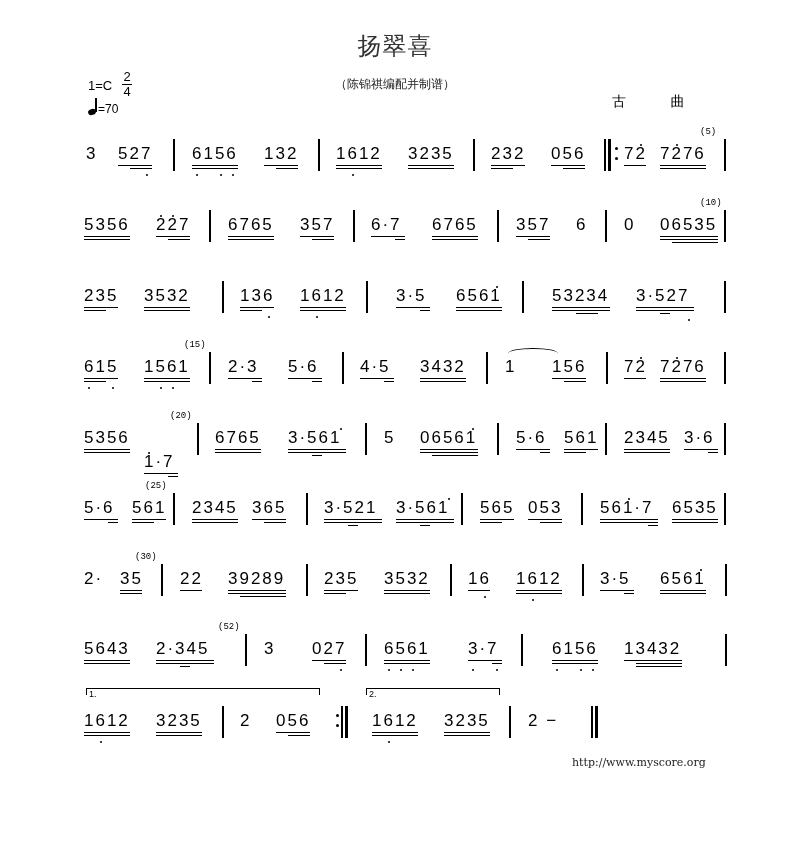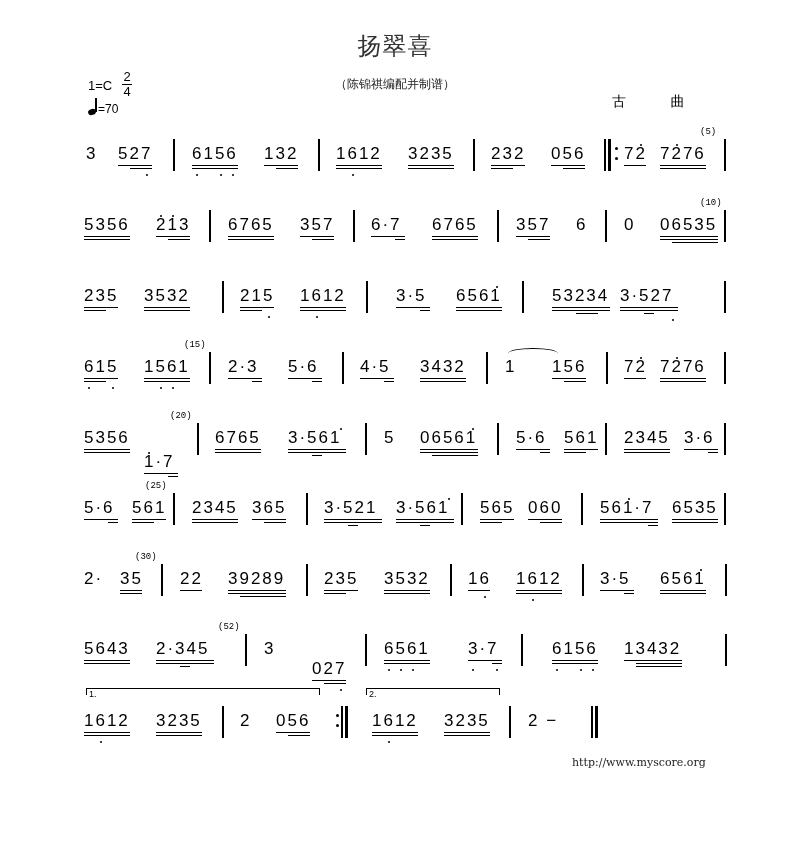--- a/index.html
+++ b/index.html
@@ -114,21 +114,21 @@
       <div class="mnum" style="left: 700px; top: -16px;">(5)</div>
       <div class="bl" style="left: 724px; top: -4px;"></div>
     </div>
     <div class="row" style="top: 214px;">
       <div class="grp" style="left: 84px;">
         <span class="txt">5356</span>
         <div class="u" style="left: 0px; width: 46px; top: 22px;"></div>
         <div class="u" style="left: 0px; width: 46px; top: 25px;"></div>
       </div>
       <div class="grp" style="left: 156px;">
-        <span class="txt">213</span>
+        <span class="txt">227</span>
         <div class="u" style="left: 0px; width: 34px; top: 22px;"></div>
         <div class="u" style="left: 12px; width: 22px; top: 25px;"></div>
         <div class="dot" style="left: 4px; top: 1px;"></div>
         <div class="dot" style="left: 16px; top: 1px;"></div>
       </div>
       <div class="bl" style="left: 209px; top: -4px;"></div>
       <div class="grp" style="left: 228px;">
         <span class="txt">6765</span>
         <div class="u" style="left: 0px; width: 46px; top: 22px;"></div>
         <div class="u" style="left: 0px; width: 46px; top: 25px;"></div>
@@ -177,21 +177,21 @@
         <div class="u" style="left: 0px; width: 34px; top: 22px;"></div>
         <div class="u" style="left: 0px; width: 22px; top: 25px;"></div>
       </div>
       <div class="grp" style="left: 144px;">
         <span class="txt">3532</span>
         <div class="u" style="left: 0px; width: 46px; top: 22px;"></div>
         <div class="u" style="left: 0px; width: 46px; top: 25px;"></div>
       </div>
       <div class="bl" style="left: 222px; top: -4px;"></div>
       <div class="grp" style="left: 240px;">
-        <span class="txt">215</span>
+        <span class="txt">136</span>
         <div class="u" style="left: 0px; width: 34px; top: 22px;"></div>
         <div class="u" style="left: 0px; width: 22px; top: 25px;"></div>
         <div class="dot" style="left: 28px; top: 31px;"></div>
       </div>
       <div class="grp" style="left: 300px;">
         <span class="txt">1612</span>
         <div class="u" style="left: 0px; width: 46px; top: 22px;"></div>
         <div class="u" style="left: 0px; width: 46px; top: 25px;"></div>
         <div class="dot" style="left: 16px; top: 31px;"></div>
       </div>
@@ -207,21 +207,21 @@
         <div class="u" style="left: 0px; width: 46px; top: 25px;"></div>
         <div class="dot" style="left: 40px; top: 1px;"></div>
       </div>
       <div class="bl" style="left: 522px; top: -4px;"></div>
       <div class="grp" style="left: 552px;">
         <span class="txt">53234</span>
         <div class="u" style="left: 0px; width: 58px; top: 22px;"></div>
         <div class="u" style="left: 0px; width: 58px; top: 25px;"></div>
         <div class="u" style="left: 24px; width: 22px; top: 28px;"></div>
       </div>
-      <div class="grp" style="left: 620px;">
+      <div class="grp" style="left: 636px;">
         <span class="txt">3·527</span>
         <div class="u" style="left: 0px; width: 58px; top: 22px;"></div>
         <div class="u" style="left: 0px; width: 58px; top: 25px;"></div>
         <div class="u" style="left: 24px; width: 10px; top: 28px;"></div>
         <div class="dot" style="left: 52px; top: 34px;"></div>
       </div>
       <div class="bl" style="left: 724px; top: -4px;"></div>
     </div>
     <div class="row" style="top: 356px;">
       <div class="grp" style="left: 84px;">
@@ -383,21 +383,21 @@
         <div class="u" style="left: 24px; width: 10px; top: 28px;"></div>
         <div class="dot" style="left: 52px; top: 1px;"></div>
       </div>
       <div class="bl" style="left: 461px; top: -4px;"></div>
       <div class="grp" style="left: 480px;">
         <span class="txt">565</span>
         <div class="u" style="left: 0px; width: 34px; top: 22px;"></div>
         <div class="u" style="left: 0px; width: 22px; top: 25px;"></div>
       </div>
       <div class="grp" style="left: 528px;">
-        <span class="txt">060</span>
+        <span class="txt">053</span>
         <div class="u" style="left: 0px; width: 34px; top: 22px;"></div>
         <div class="u" style="left: 12px; width: 22px; top: 25px;"></div>
       </div>
       <div class="bl" style="left: 581px; top: -4px;"></div>
       <div class="grp" style="left: 600px;">
         <span class="txt">561·7</span>
         <div class="u" style="left: 0px; width: 58px; top: 22px;"></div>
         <div class="u" style="left: 0px; width: 58px; top: 25px;"></div>
         <div class="u" style="left: 48px; width: 10px; top: 28px;"></div>
         <div class="dot" style="left: 28px; top: 1px;"></div>
@@ -477,21 +477,21 @@
         <span class="txt">2·345</span>
         <div class="u" style="left: 0px; width: 58px; top: 22px;"></div>
         <div class="u" style="left: 0px; width: 58px; top: 25px;"></div>
         <div class="u" style="left: 24px; width: 10px; top: 28px;"></div>
       </div>
       <div class="mnum" style="left: 218px; top: -16px;">(52)</div>
       <div class="bl" style="left: 245px; top: -4px;"></div>
       <div class="grp" style="left: 264px;">
         <span class="txt">3</span>
       </div>
-      <div class="grp" style="left: 312px; margin-top: 20px;">
+      <div class="grp" style="left: 312px;">
         <span class="txt">027</span>
         <div class="u" style="left: 0px; width: 34px; top: 22px;"></div>
         <div class="u" style="left: 12px; width: 22px; top: 25px;"></div>
         <div class="dot" style="left: 28px; top: 31px;"></div>
       </div>
       <div class="bl" style="left: 365px; top: -4px;"></div>
       <div class="grp" style="left: 384px;">
         <span class="txt">6561</span>
         <div class="u" style="left: 0px; width: 46px; top: 22px;"></div>
         <div class="u" style="left: 0px; width: 46px; top: 25px;"></div>

